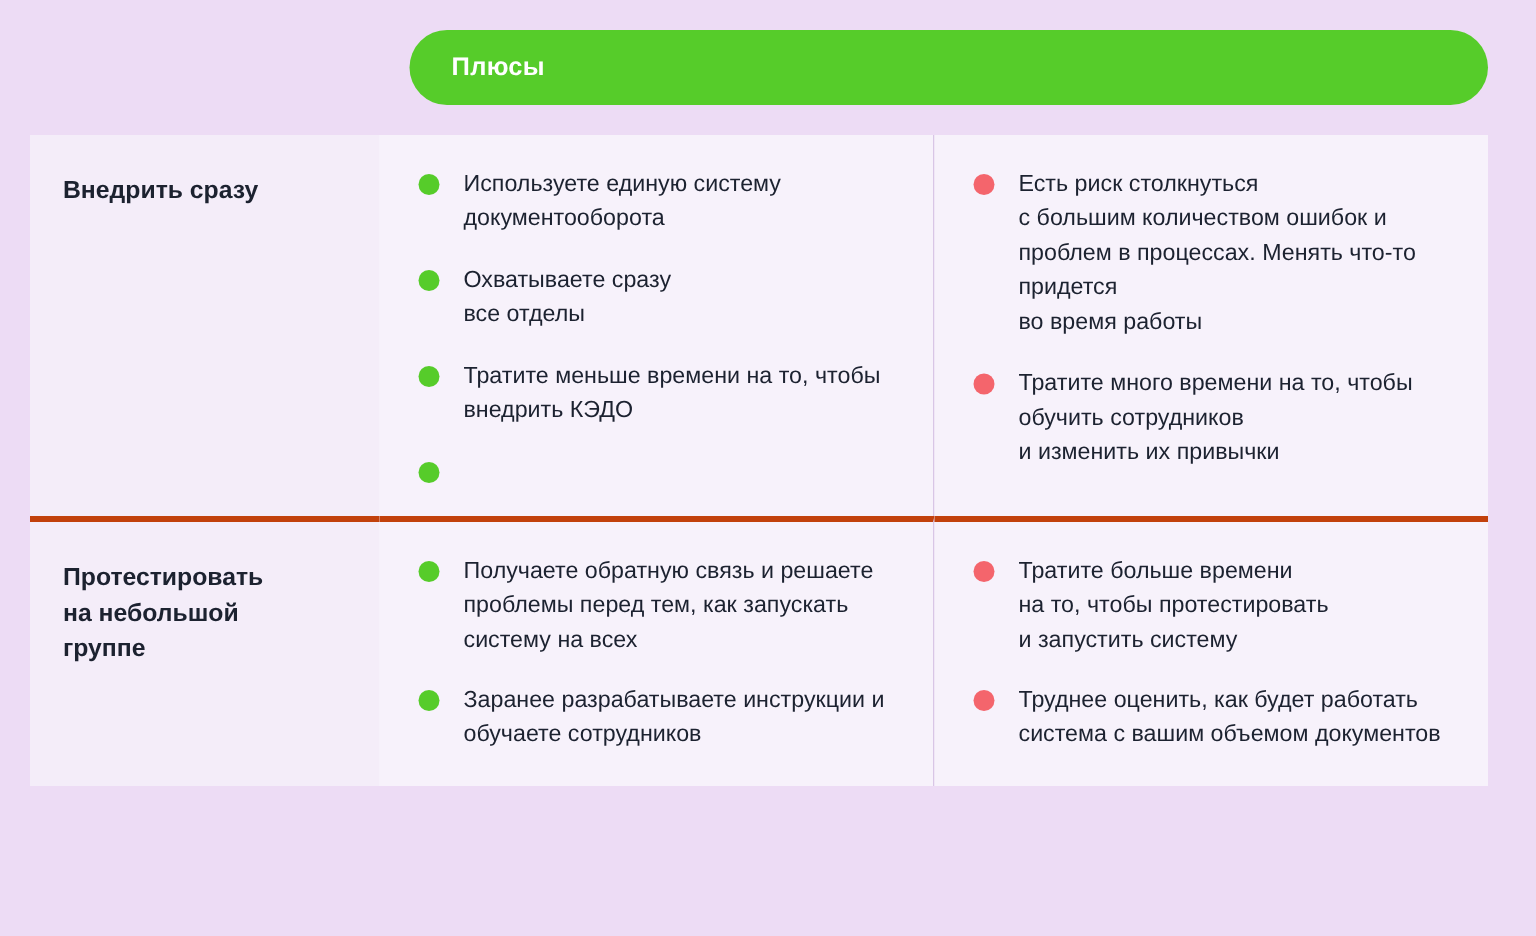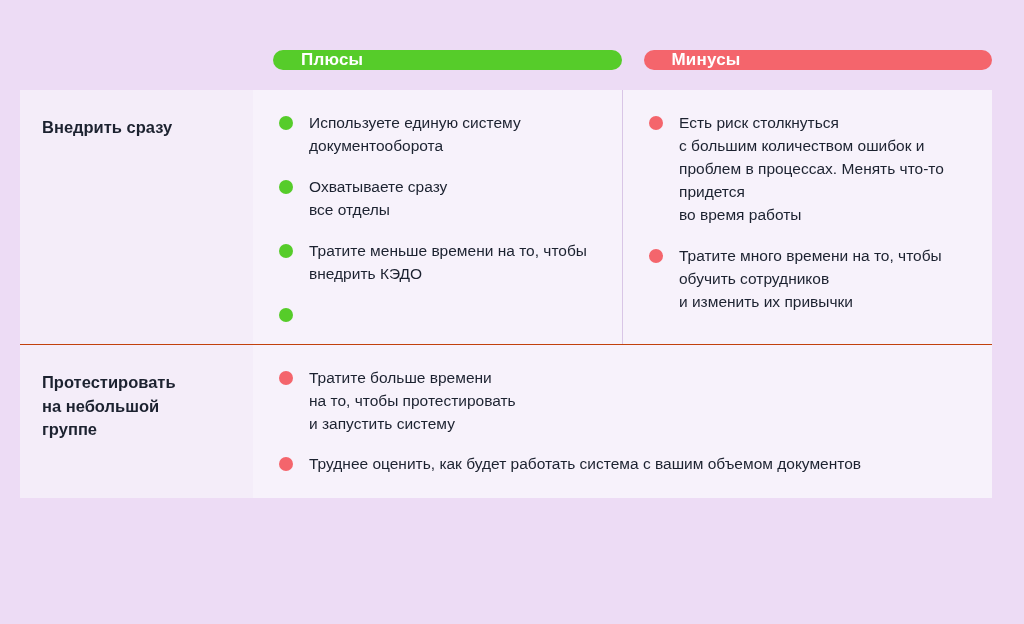--- a/index.html
+++ b/index.html
@@ -20,21 +20,20 @@
     box-sizing: border-box;
     padding: 20px 32px 0 20px;
   }
 
   
   .header-row {
     display: flex;
     height: 50px;
     margin-left: 253px;
     gap: 22px;
-    align-items: flex-end;
   }
   .pill {
     flex: 1;
     border-radius: 26px;
     display: flex;
     align-items: center;
     padding-left: 28px;
     color: #ffffff;
     font-size: 17px;
     font-weight: bold;
@@ -50,21 +49,21 @@
     border-radius: 13px;
     width: 972px;
     box-sizing: border-box;
   }
   .row {
     display: flex;
     align-items: stretch;
   }
   .row + .row .cell-label,
   .row + .row .cell-list {
-    border-top: 1px solid #c2410c;
+    border-top: 4px solid #c2410c;
   }
   .cell-label {
     width: 233px;
     box-sizing: border-box;
     padding: 26px 18px 26px 22px;
     font-size: 16.5px;
     font-weight: bold;
     color: #1c2230;
     line-height: 1.45;
     background: #f4edf9;
@@ -101,23 +100,20 @@
 </style>
 </head>
 <body>
 
 <div class="board">
 
   <div class="header-row">
     <div class="pill pill-plus">
       <span>Плюсы</span>
     </div>
-    <div class="pill pill-minus">
-      <span>Минусы</span>
-    </div>
   </div>
 
   <div class="table">
 
     <div class="row">
       <div class="cell-label">Внедрить сразу</div>
       <div class="cell-list pros">
         <div class="item">
           <span class="dot dot-green"></span>
           <span class="item-text">Используете единую систему документооборота</span>
@@ -141,20 +137,30 @@
         </div>
         <div class="item">
           <span class="dot dot-red"></span>
           <span class="item-text">Тратите много времени на то, чтобы обучить сотрудников<br>и изменить их привычки</span>
         </div>
       </div>
     </div>
 
     <div class="row">
       <div class="cell-label">Протестировать<br>на небольшой<br>группе</div>
+      <div class="cell-list pros">
+        <div class="item">
+          <span class="dot dot-green"></span>
+          <span class="item-text">Получаете обратную связь и решаете проблемы перед тем, как запускать систему на всех</span>
+        </div>
+        <div class="item">
+          <span class="dot dot-green"></span>
+          <span class="item-text">Заранее разрабатываете инструкции и обучаете сотрудников</span>
+        </div>
+      </div>
       <div class="cell-list cons">
         <div class="item">
           <span class="dot dot-red"></span>
           <span class="item-text">Тратите больше времени<br>на то, чтобы протестировать<br>и запустить систему</span>
         </div>
         <div class="item">
           <span class="dot dot-red"></span>
           <span class="item-text">Труднее оценить, как будет работать система с вашим объемом документов</span>
         </div>
       </div>

